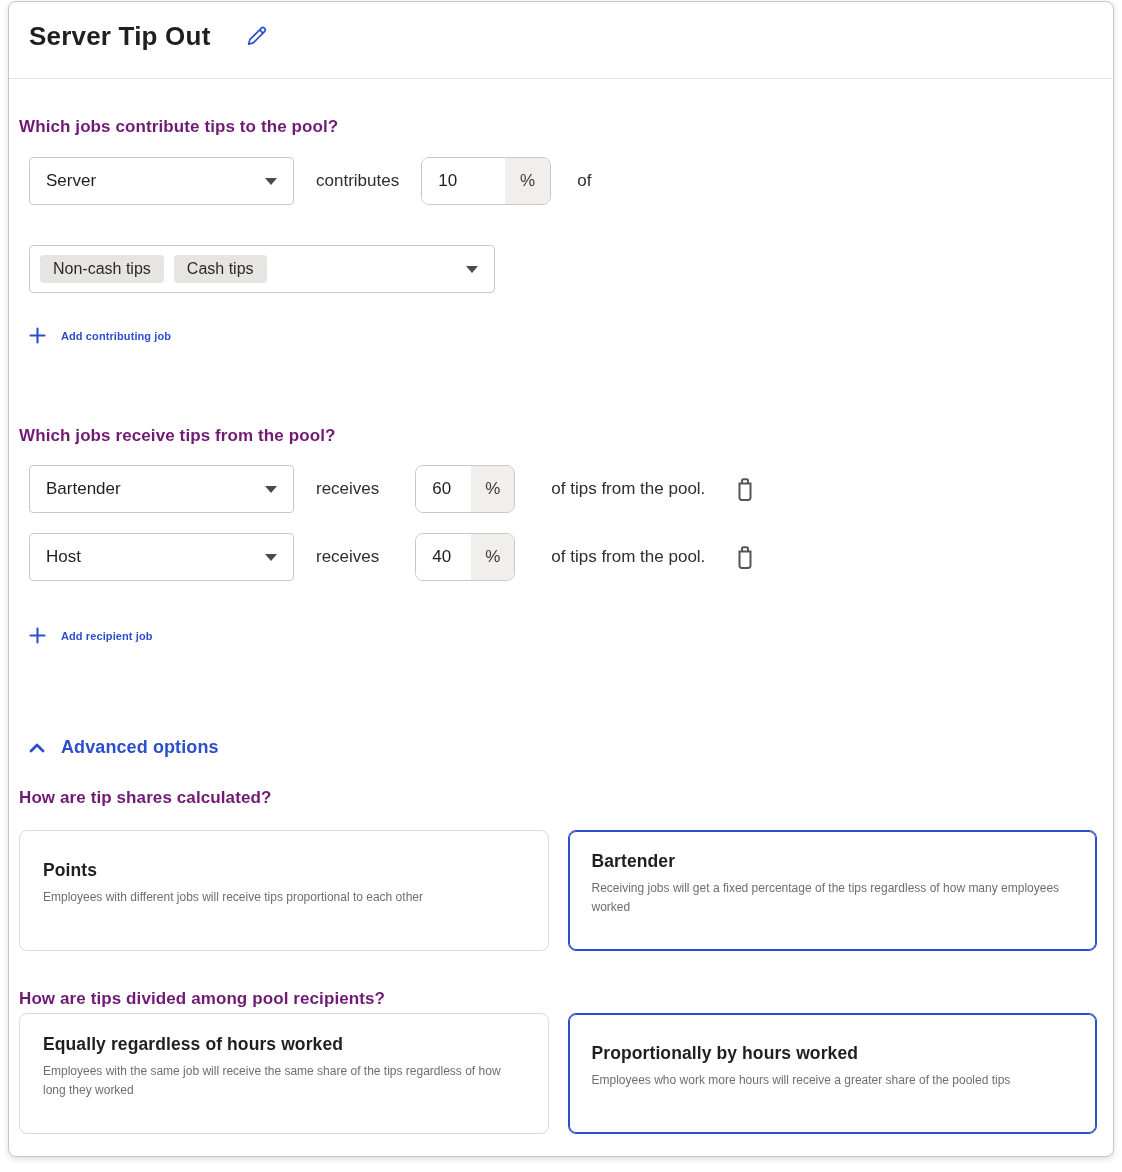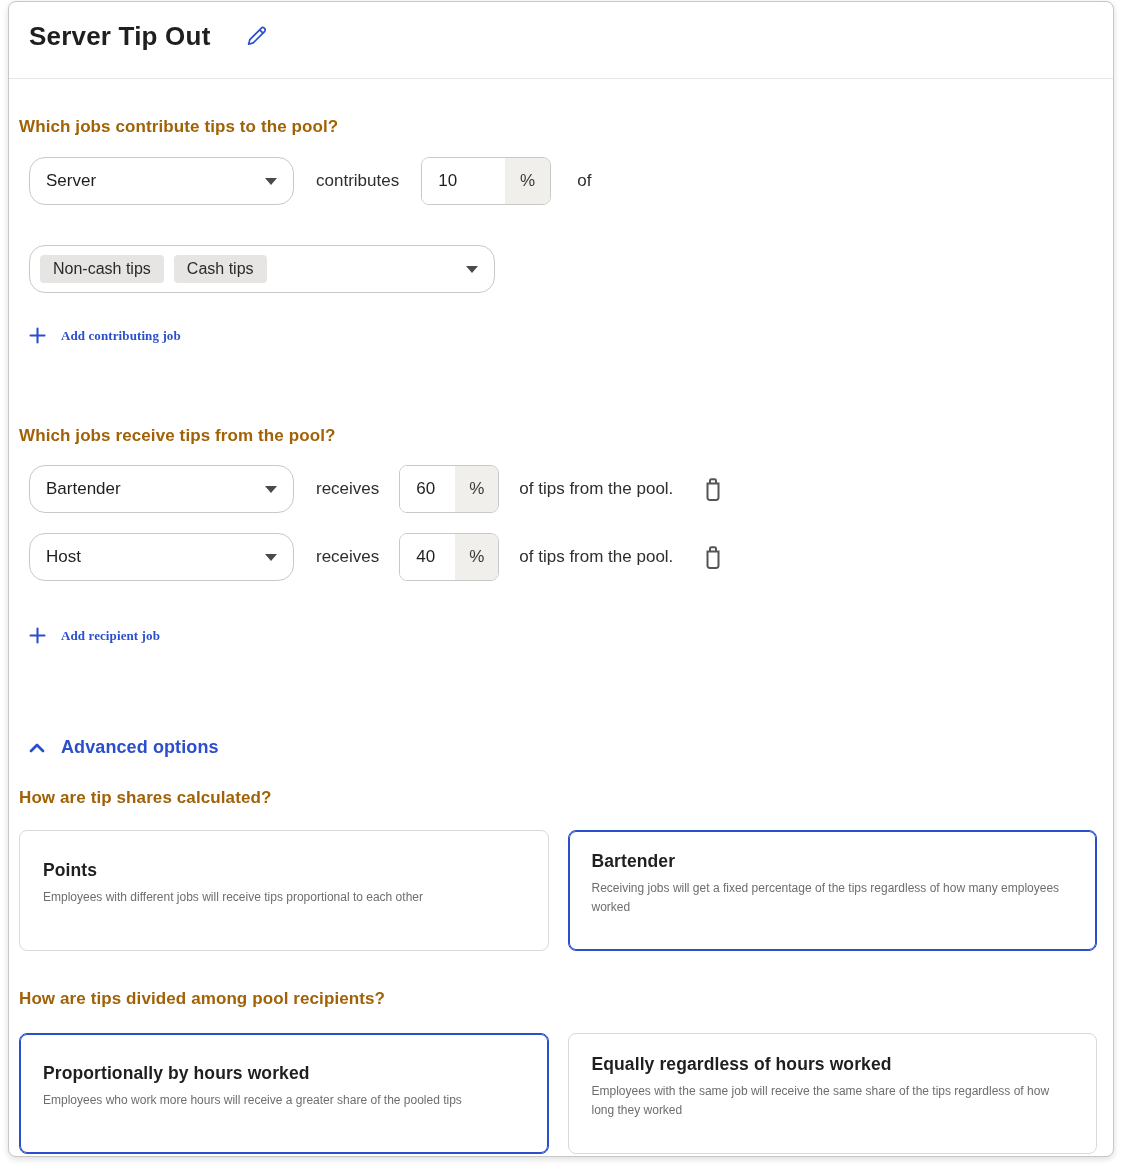--- a/index.html
+++ b/index.html
@@ -31,34 +31,34 @@
     line-height: 40px; letter-spacing: .2px;
   }
   .edit-btn {
     background: none; border: none; cursor: pointer;
     margin-top: 8px; padding: 0; line-height: 0;
   }
   
   .content { padding: 0 16px 0 10px; }
   .indent { margin-left: 10px; }
   .question {
-    font-size: 17px; font-weight: 700; color: #a16207;
+    font-size: 17px; font-weight: 700; color: #701a75;
     letter-spacing: .1px;
   }
   #q-contribute { margin: 38px 0 20px; }
   #q-receive   { margin: 78px 0 19px; }
   .form-row { display: flex; align-items: center; }
   .row-contrib { margin-bottom: 12px; }
   .row-recv { margin-bottom: 20px; }
   .lbl { font-size: 17px; color: #2e2e2e; }
   
   .select {
     position: relative;
     height: 48px; width: 265px;
-    border: 1px solid #c9c9c9; border-radius: 16px;
+    border: 1px solid #c9c9c9; border-radius: 4px;
     background: #fff;
     display: flex; align-items: center;
     padding: 0 58px 0 16px;
     font-size: 17px; color: #1f1f1f;
     cursor: pointer;
   }
   .select .chev {
     position: absolute; right: 16px; top: 50%; margin-top: -3px;
     width: 0; height: 0;
     border-left: 6px solid transparent;
@@ -82,46 +82,46 @@
     font-family: inherit; font-size: 17px; color: #1f1f1f;
     padding: 0 0 0 16px; background: #fff;
   }
   .pct-suffix {
     display: flex; align-items: center; justify-content: center;
     background: #f0efec; color: #3a3a3a; font-size: 17px;
   }
   .w130 { width: 130px; } .w130 input { width: 84px; } .w130 .pct-suffix { width: 46px; }
   .w100 { width: 100px; } .w100 input { width: 56px; } .w100 .pct-suffix { width: 44px; }
   .gap-a { margin-left: 22px; }
-  .gap-b { margin-left: 20px; }
+  .gap-b { margin-left: 36px; }
   .gap-c { margin-left: 26px; }
   .trash-btn {
     background: none; border: none; cursor: pointer;
     margin-left: 28px; padding: 0; line-height: 0;
   }
   
   .add-link {
     display: inline-flex; align-items: center; gap: 15px;
     background: none; border: none; cursor: pointer;
-    color: var(--accent); font-family: Liberation Serif, serif;
-    font-size: 13px; font-weight: 700; letter-spacing: .1px;
+    color: var(--accent); font-family: Liberation Sans, sans-serif;
+    font-size: 11px; font-weight: 700; letter-spacing: .1px;
   }
   .add-contrib { margin-top: 34px; }
   .add-recip { margin-top: 26px; }
   .plus-icon { line-height: 0; }
   
   .advanced-toggle {
     margin-top: 89px;
     display: inline-flex; align-items: center; gap: 16px;
     background: none; border: none; cursor: pointer;
     color: var(--accent); font-family: inherit;
     font-size: 18px; font-weight: 700; letter-spacing: .1px;
   }
   #q-shares   { margin: 30px 0 22px; }
-  #q-division { margin: 38px 0 24px; }
+  #q-division { margin: 38px 0 4px; }
   
   .card-grid {
     display: grid; grid-template-columns: 1fr 1fr; gap: 19px;
   }
   .option-card {
     border: 1px solid #d9d9d9; border-radius: 8px;
     background: #fff; cursor: pointer; text-align: left;
     padding: 19px 23px 32px; min-height: 121px;
     font-family: inherit;
   }
@@ -264,24 +264,24 @@
       </button>
       <button class="option-card selected">
         <div class="card-title">Bartender</div>
         <div class="card-desc">Receiving jobs will get a fixed percentage of the tips regardless of how many employees worked</div>
       </button>
     </div>
 
     <h2 class="question indent" id="q-division">How are tips divided among pool recipients?</h2>
 
     <div class="card-grid">
+      <button class="option-card">
+        <div class="card-title">Equally regardless of hours worked</div>
+        <div class="card-desc">Employees with the same job will receive the same share of the tips regardless of how long they worked</div>
+      </button>
       <button class="option-card selected">
         <div class="card-title">Proportionally by hours worked</div>
         <div class="card-desc">Employees who work more hours will receive a greater share of the pooled tips</div>
       </button>
-      <button class="option-card">
-        <div class="card-title">Equally regardless of hours worked</div>
-        <div class="card-desc">Employees with the same job will receive the same share of the tips regardless of how long they worked</div>
-      </button>
     </div>
 
   </div>
 </div>
 
 </body></html>

